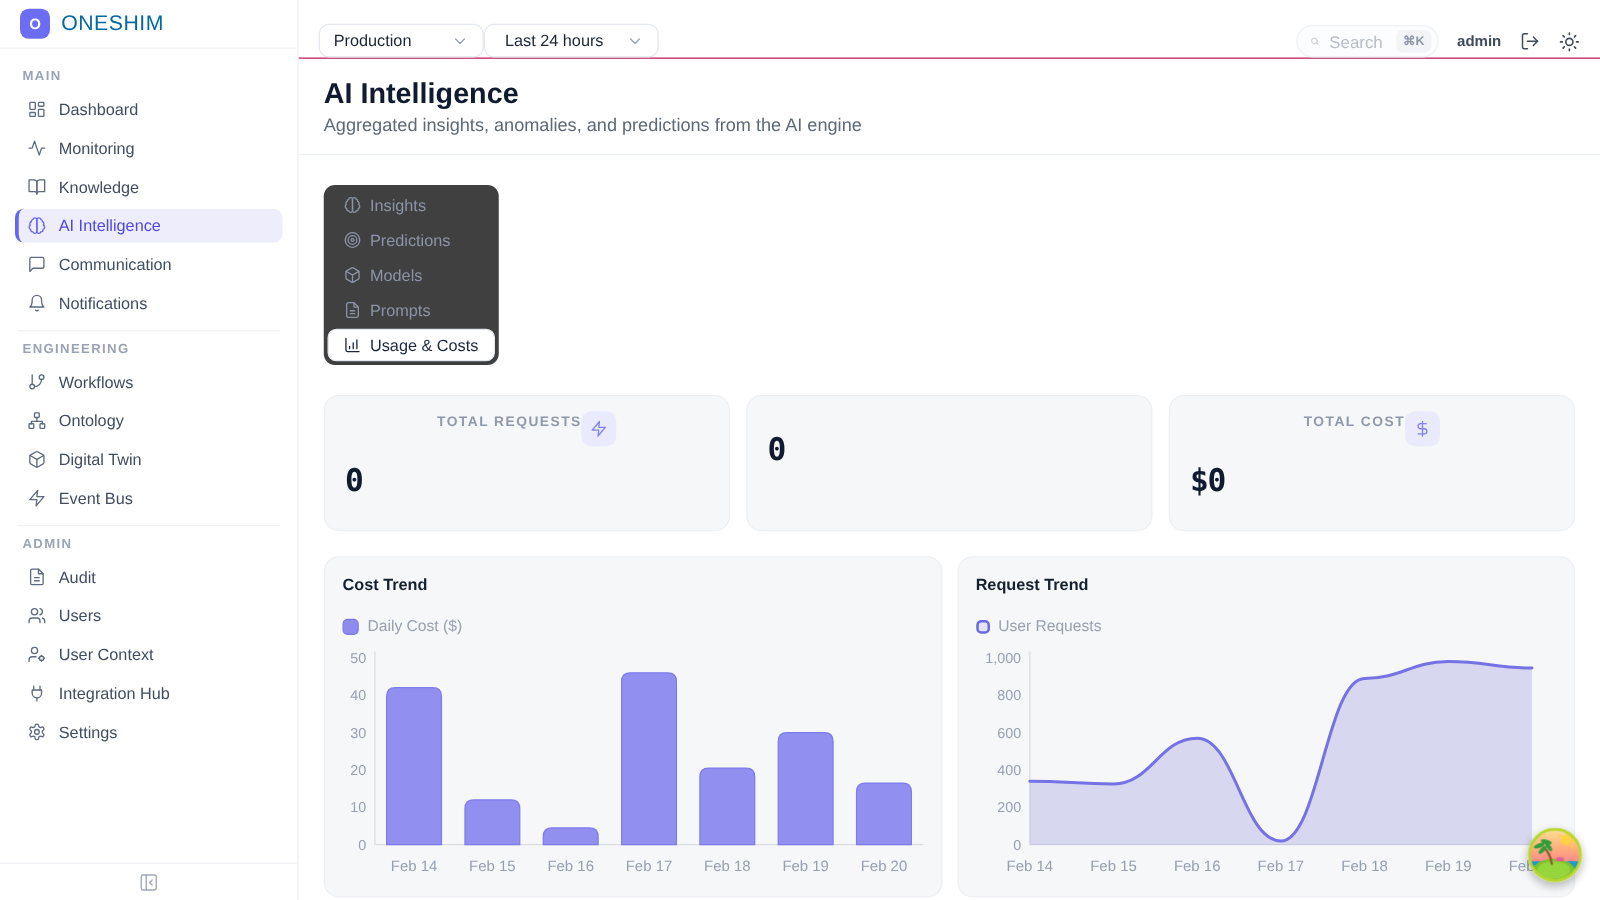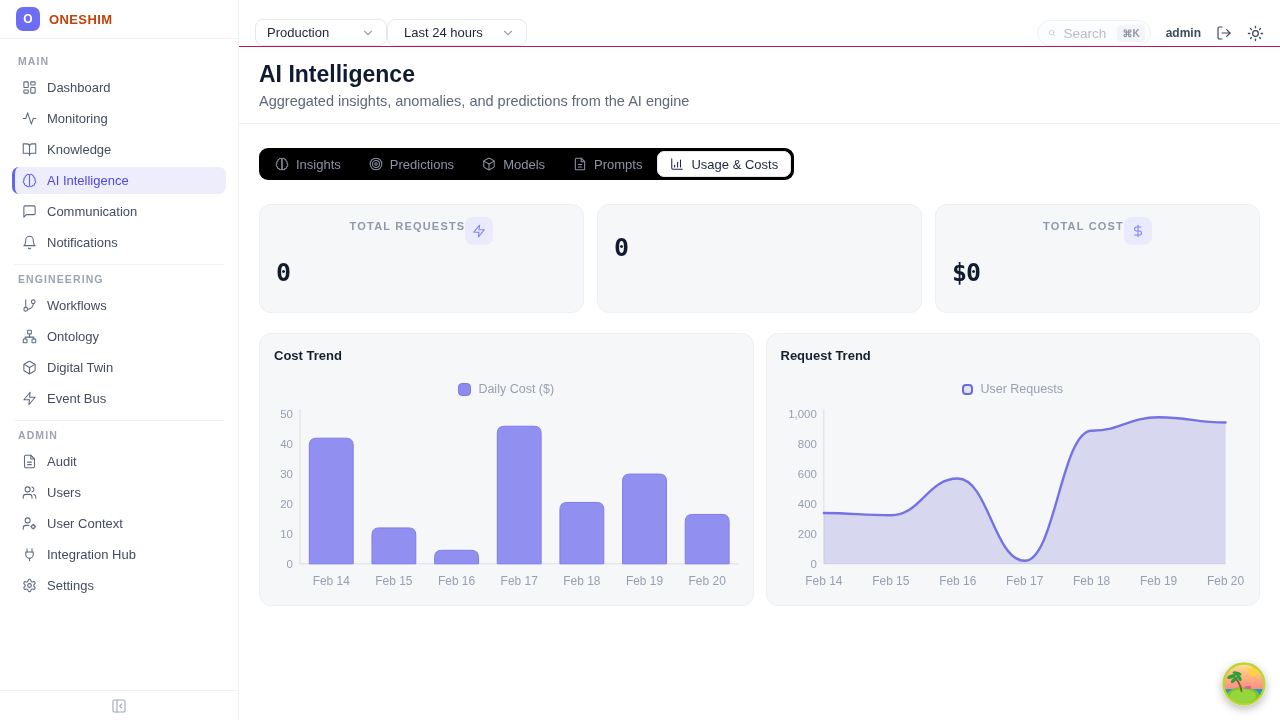--- a/index.html
+++ b/index.html
@@ -9,21 +9,21 @@
     font-family:"Liberation Sans", sans-serif;
     background:#ffffff; color:#101b30;
     display:flex;
   }
   svg.ic { display:block; }
 
   
   .sidebar { width:239px; min-width:239px; border-right:1px solid #eef0f4; display:flex; flex-direction:column; background:#fff; }
   .logo-row { height:39px; display:flex; align-items:center; gap:9px; padding:0 16px; border-bottom:1px solid #f1f3f6; }
   .logo-badge { width:24px; height:24px; border-radius:7px; background:#6c6df2; color:#fff; font-weight:700; font-size:12px; display:flex; align-items:center; justify-content:center; }
-  .brand { font-size:13px; font-weight:700; color:#c2410c; letter-spacing:.4px; }
+  .brand { font-size:17px; font-weight:400; color:#0369a1; letter-spacing:.4px; }
   .nav { flex:1; padding:8px 12px 0; }
   .section-label { font-size:10.5px; font-weight:700; color:#9aa4b5; letter-spacing:1.1px; margin:8px 6px 7px; }
   .nav-item { display:flex; align-items:center; gap:10px; height:27px; padding:0 10px; border-radius:7px; font-size:13px; color:#414d61; margin-bottom:4px; cursor:pointer; }
   .nav-item svg { width:15px; height:15px; color:#5d6a80; flex:none; }
   .nav-item.active { background:#ededfc; color:#4f46e5; border-left:3px solid #6366f1; padding-left:7px; font-weight:500; }
   .nav-item.active svg { color:#6366f1; }
   .nav-divider { height:1px; background:#f0f2f6; margin:8px 2px; }
   .sidebar-footer { border-top:1px solid #f0f2f6; height:30px; display:flex; align-items:center; justify-content:center; color:#a0a9ba; }
 
   
@@ -39,36 +39,36 @@
   .search-pill input::placeholder { color:#b6bdc9; }
   .kbd { background:#f2f4f7; border-radius:5px; font-size:10px; color:#8d96a8; padding:3px 5px; font-weight:600; white-space:nowrap; }
   .admin-name { font-size:12px; font-weight:600; color:#3f4a5e; }
   .icon-btn { background:none; border:none; padding:0; color:#3f4a5e; cursor:pointer; display:flex; }
 
   .content { padding:0 20px; flex:1; }
   .page-header { border-bottom:1px solid #eef1f5; margin:0 -20px; padding:14px 20px 14px; }
   .page-title { font-size:23px; font-weight:700; color:#101b30; margin:0 0 5px; }
   .page-sub { font-size:14.5px; color:#5d6878; margin:0; }
 
-  .tabs { display:inline-flex; background:#000000; border-radius:9px; padding:3px; margin-top:24px; gap:2px; }
+  .tabs { display:inline-flex; background:#404040; border-radius:9px; padding:3px; margin-top:24px; gap:2px;flex-direction:column; }
   .tab { display:flex; align-items:center; gap:7px; padding:0 12px; height:26px; border-radius:7px; font-size:13px; color:#8b94a6; background:transparent; border:1px solid transparent; cursor:pointer; font-family:"Liberation Sans",sans-serif; }
   .tab svg { width:14px; height:14px; }
   .tab.active { background:#fff; color:#1b2740; font-weight:500; border:1px solid #e4e8ee; box-shadow:0 1px 2px rgba(16,24,40,.08); }
 
   .stats { display:grid; grid-template-columns:repeat(3,1fr); gap:13px; margin-top:24px; }
   .stat-card { background:#f6f7f9; border:1px solid #edeff3; border-radius:12px; padding:15px 16px; height:109px; }
   .stat-top { display:flex; justify-content:center; align-items:flex-start; }
   .stat-label { font-size:11px; font-weight:700; color:#8e99ab; letter-spacing:1.2px; }
   .stat-icon { width:28px; height:28px; border-radius:8px; background:#e9eafb; color:#8183f0; display:flex; align-items:center; justify-content:center; margin-top:-3px; }
   .stat-value { font-family:"DejaVu Sans Mono", monospace; font-size:25px; font-weight:700; color:#101b30; margin-top:13px; letter-spacing:-1px; }
 
   .charts { display:grid; grid-template-columns:1fr 1fr; gap:12px; margin-top:20px; }
   .chart-card { background:#f6f7f9; border:1px solid #edeff3; border-radius:12px; padding:14px; height:273px; }
   .chart-title { font-size:13px; font-weight:700; color:#14202f; }
-  .legend-row { display:flex; justify-content:center; align-items:center; gap:7px; margin-top:18px; font-size:12.5px; color:#98a1b1; height:16px; }
+  .legend-row { display:flex; justify-content:flex-start; align-items:center; gap:7px; margin-top:18px; font-size:12.5px; color:#98a1b1; height:16px; }
   .swatch-bar { width:13px; height:13px; background:#8d8bee; border:1px solid #7b79e8; border-radius:4px; }
   .swatch-area { width:11px; height:11px; background:#e3e3fa; border:2px solid #6b69e0; border-radius:4px; }
   .chart-svg { width:100%; height:192px; display:block; margin-top:4px; }
   .chart-svg text { font-family:"Liberation Sans",sans-serif; fill:#96a0b3; }
 
   .island-btn { position:fixed; right:14px; bottom:14px; width:44px; height:44px; border-radius:50%; border:none; padding:0; background:transparent; cursor:pointer; box-shadow:0 3px 8px rgba(0,0,0,.28); }
 </style>
 </head>
 <body>
 

